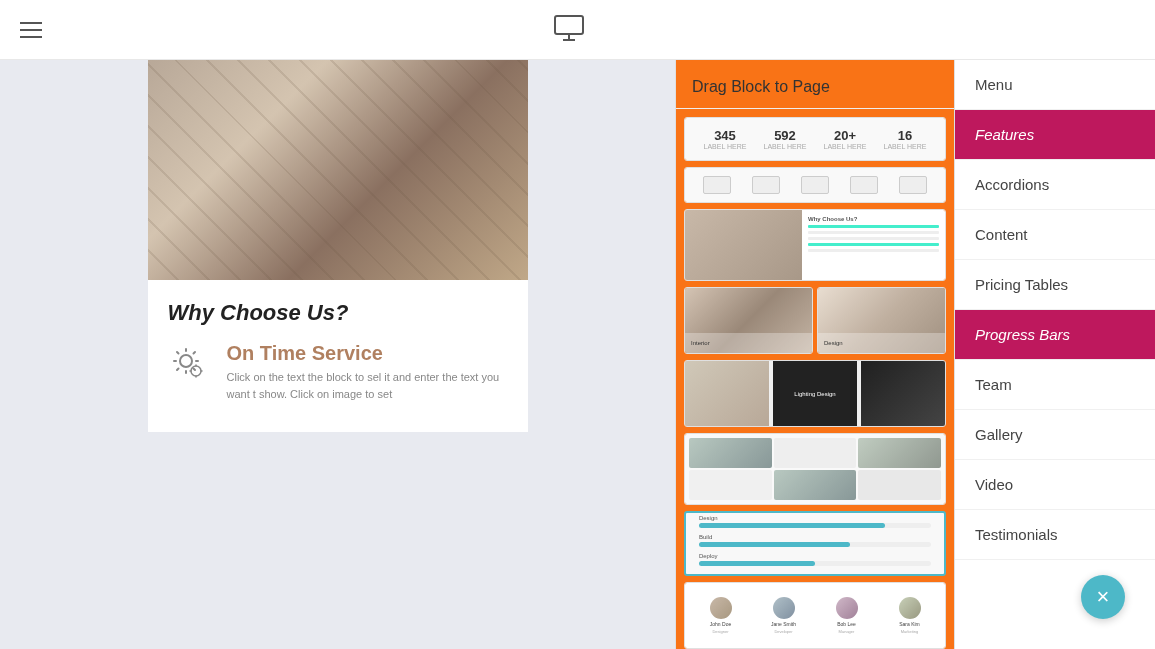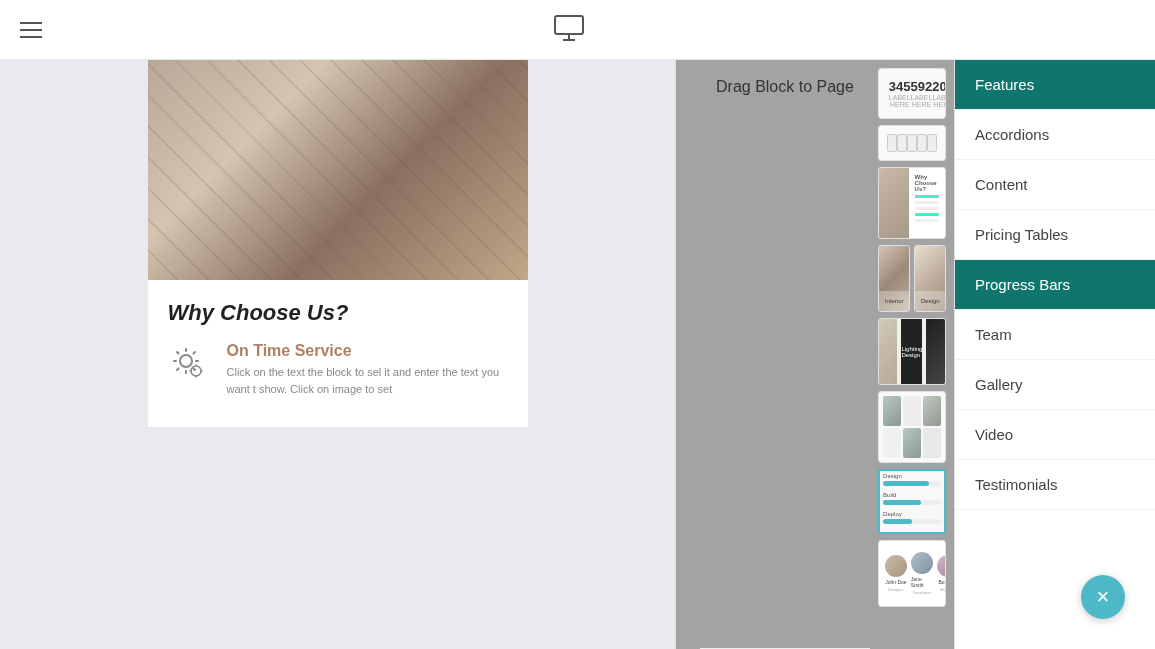--- a/index.html
+++ b/index.html
@@ -90,40 +90,39 @@
     .gear-icon-wrap {
       width: 45px;
       height: 45px;
       flex-shrink: 0;
       display: flex;
       align-items: center;
       justify-content: center;
     }
     .feature-title {
       color: #b08060;
-      font-size: 16px;
+      font-size: 20px;
       font-weight: bold;
       margin-bottom: 4px;
     }
     .feature-desc {
       font-size: 11px;
       color: #888;
       line-height: 1.5;
     }
 
     
     .block-selector {
       width: 280px;
-      background: #a3a3a3;
+      background: #f97316;
       border-left: 1px solid #e0e0e0;
       border-right: 1px solid #e0e0e0;
       display: flex;
-      flex-direction: row;
+      flex-direction: column;
       overflow: hidden;
-      padding-left: 24px;
     }
     .block-selector-header {
       padding: 18px 16px 12px;
       font-size: 16px;
       color: #333;
       border-bottom: 1px solid #eee;
       flex-shrink: 0;
     }
     .block-thumbnails {
       flex: 1;
@@ -314,22 +313,23 @@
     .nav-item {
       padding: 16px 20px;
       font-size: 15px;
       color: #444;
       cursor: pointer;
       border-bottom: 1px solid #f0f0f0;
       display: flex;
       align-items: center;
     }
     .nav-item.active {
-      background: #0f766e;
+      background: #be185d;
       color: #fff;
+      font-style: italic;
     }
 
     
     .close-btn {
       position: fixed;
       bottom: 30px;
       right: 30px;
       width: 44px;
       height: 44px;
       border-radius: 50%;
@@ -534,20 +534,23 @@
               <div class="team-role">Marketing</div>
             </div>
           </div>
         </div>
       </div>
 
     </div>
   </div>
 
   <div class="nav-panel">
+    <div class="nav-item">
+      <span>Menu</span>
+    </div>
     <div class="nav-item active">
       <span>Features</span>
     </div>
     <div class="nav-item">
       <span>Accordions</span>
     </div>
     <div class="nav-item">
       <span>Content</span>
     </div>
     <div class="nav-item">

